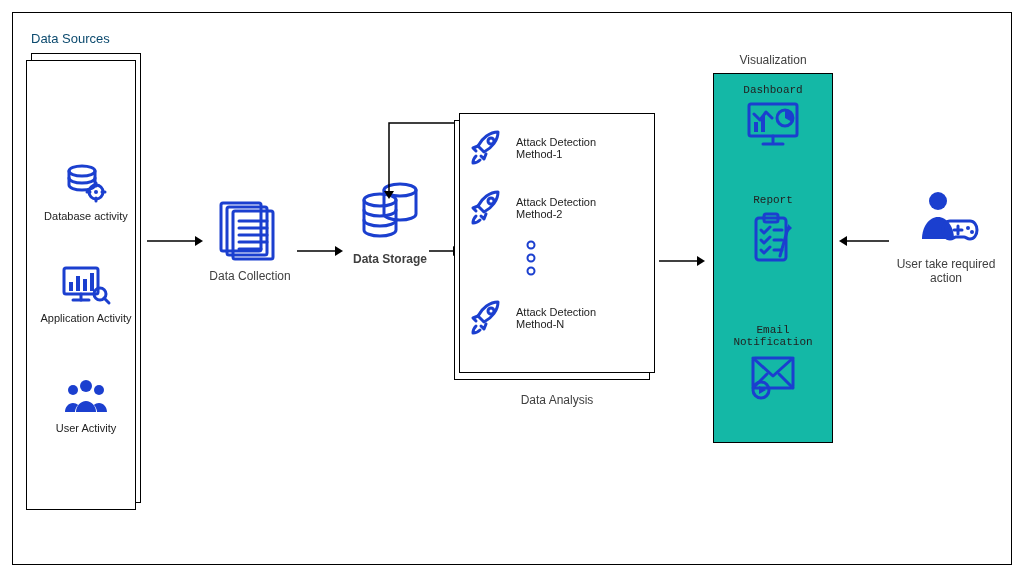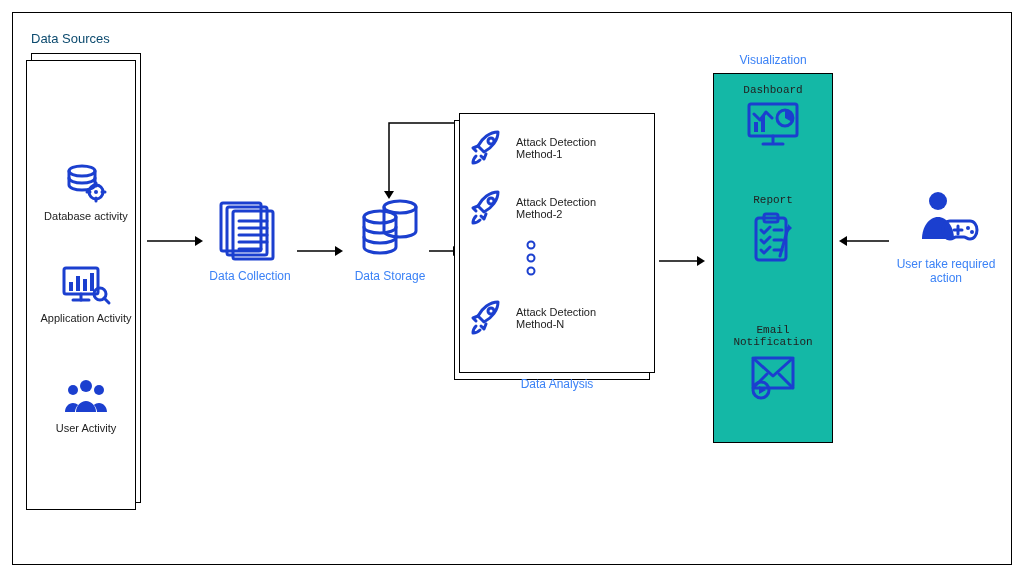--- a/index.html
+++ b/index.html
@@ -8,21 +8,21 @@
     background: #fff;
     width: 1024px;
     height: 577px;
     position: relative;
   }
   .outer-frame {
     position: absolute;
     left: 12px; top: 12px; right: 12px; bottom: 12px;
     border: 1px solid #000;
   }
-  .label { font-size: 12px; color: #3b82f6; text-align: center; }
+  .label { font-size: 12px; color: #404040; text-align: center; }
   .label-sm { font-size: 11px; color: #222; text-align: center; }
   .section-title { font-size: 13px; color: #0c4a6e; text-align: left; }
   .icon-blue { fill: none; stroke: #1b3fcf; stroke-width: 3; stroke-linecap: round; stroke-linejoin: round; }
   .icon-blue-fill { fill: #1b3fcf; }
   .box {
     position: absolute;
     border: 1px solid #000;
     background: #14b8a6;
     font-family: Liberation Mono, monospace;
   }
@@ -127,21 +127,21 @@
       </g>
     </svg>
     <div class="label" style="margin-top:4px;">Data Collection</div>
   </div>
 
   <svg class="arrow" style="left:282px; top:228px;" width="50" height="20">
     <line x1="2" y1="10" x2="40" y2="10" stroke="#000" stroke-width="1.5"></line>
     <polygon points="40,5 48,10 40,15" fill="#000"></polygon>
   </svg>
 
-  <div style="position:absolute; left:332px; top:184px; width:90px; text-align:center;">
+  <div style="position:absolute; left:332px; top:167px; width:90px; text-align:center;font-weight:bold;">
     <svg width="72" height="64" viewBox="0 0 72 64">
 
       <g>
         <ellipse class="icon-blue" fill="#fff" cx="46" cy="10" rx="16" ry="6"></ellipse>
         <path class="icon-blue" fill="#fff" d="M30 10v24c0 3.3 7.2 6 16 6s16-2.7 16-6V10"></path>
       </g>
 
       <g>
         <path class="icon-blue" fill="#fff" d="M10 20v30c0 3.3 7.2 6 16 6s16-2.7 16-6V20"></path>
         <ellipse class="icon-blue" fill="#fff" cx="26" cy="20" rx="16" ry="6"></ellipse>
@@ -196,21 +196,21 @@
       <div style="position:absolute; left:8px; top:184px; display:flex; align-items:center; gap:8px;">
         <svg width="40" height="40" viewBox="0 0 40 40">
           <path class="icon-blue" fill="#fff" d="M30 4c-8 0-16 6-20 14l6 6c8-4 14-12 14-20z"></path>
           <circle class="icon-blue" cx="23" cy="13" r="3" fill="none"></circle>
           <path class="icon-blue" d="M10 18l-5 2 3 3M18 26l-2 5-3-3"></path>
           <path class="icon-blue" d="M8 28c-3 3-3 7-3 7s4 0 7-3"></path>
         </svg>
         <div class="label-sm" style="text-align:left; width:120px;">Attack Detection Method-N</div>
       </div>
     </div>
-    <div class="label" style="margin-top:4px;">Data Analysis</div>
+    <div class="label" style="margin-top:20px;">Data Analysis</div>
   </div>
 
   <svg class="arrow" style="left:644px; top:238px;" width="50" height="20">
     <line x1="2" y1="10" x2="40" y2="10" stroke="#000" stroke-width="1.5"></line>
     <polygon points="40,5 48,10 40,15" fill="#000"></polygon>
   </svg>
 
   <div class="label" style="position:absolute; left:700px; top:40px; width:120px;">Visualization</div>
   <div class="box" style="left:700px; top:60px; width:120px; height:370px;">
 

